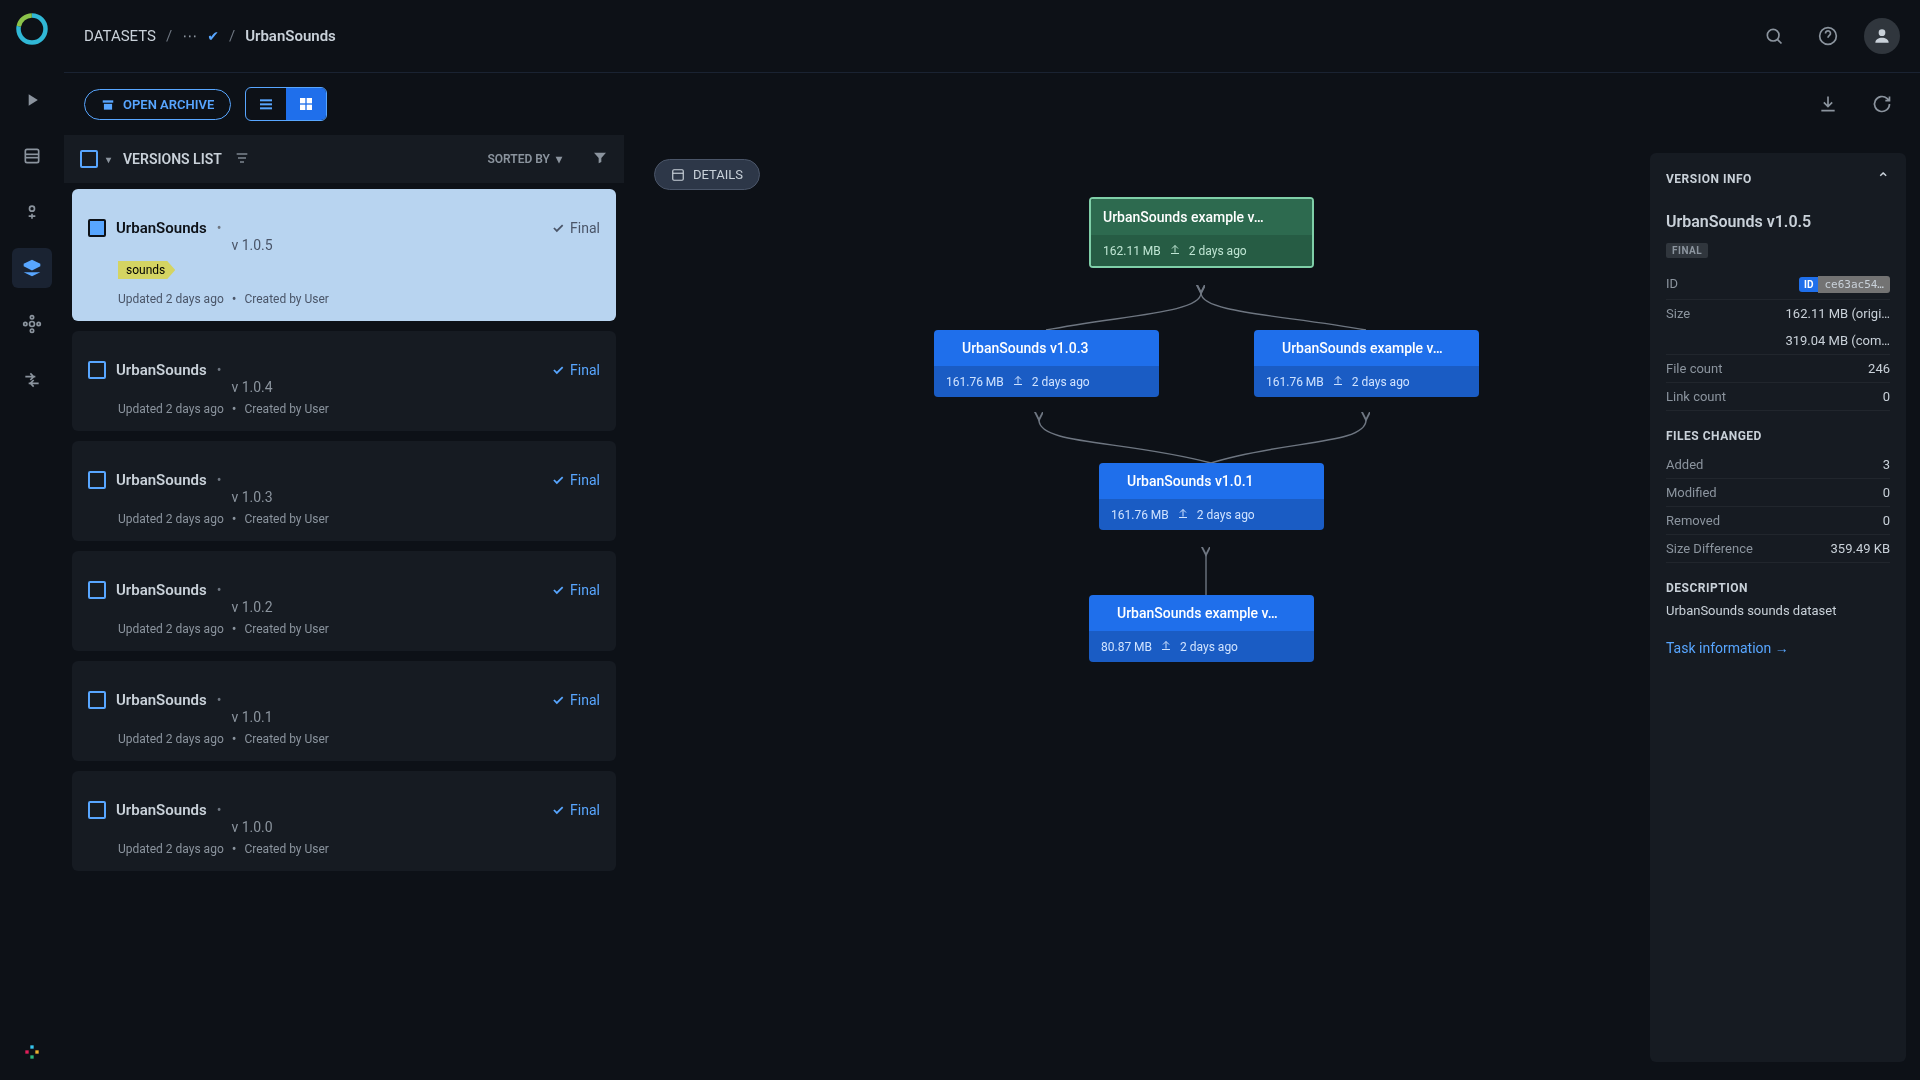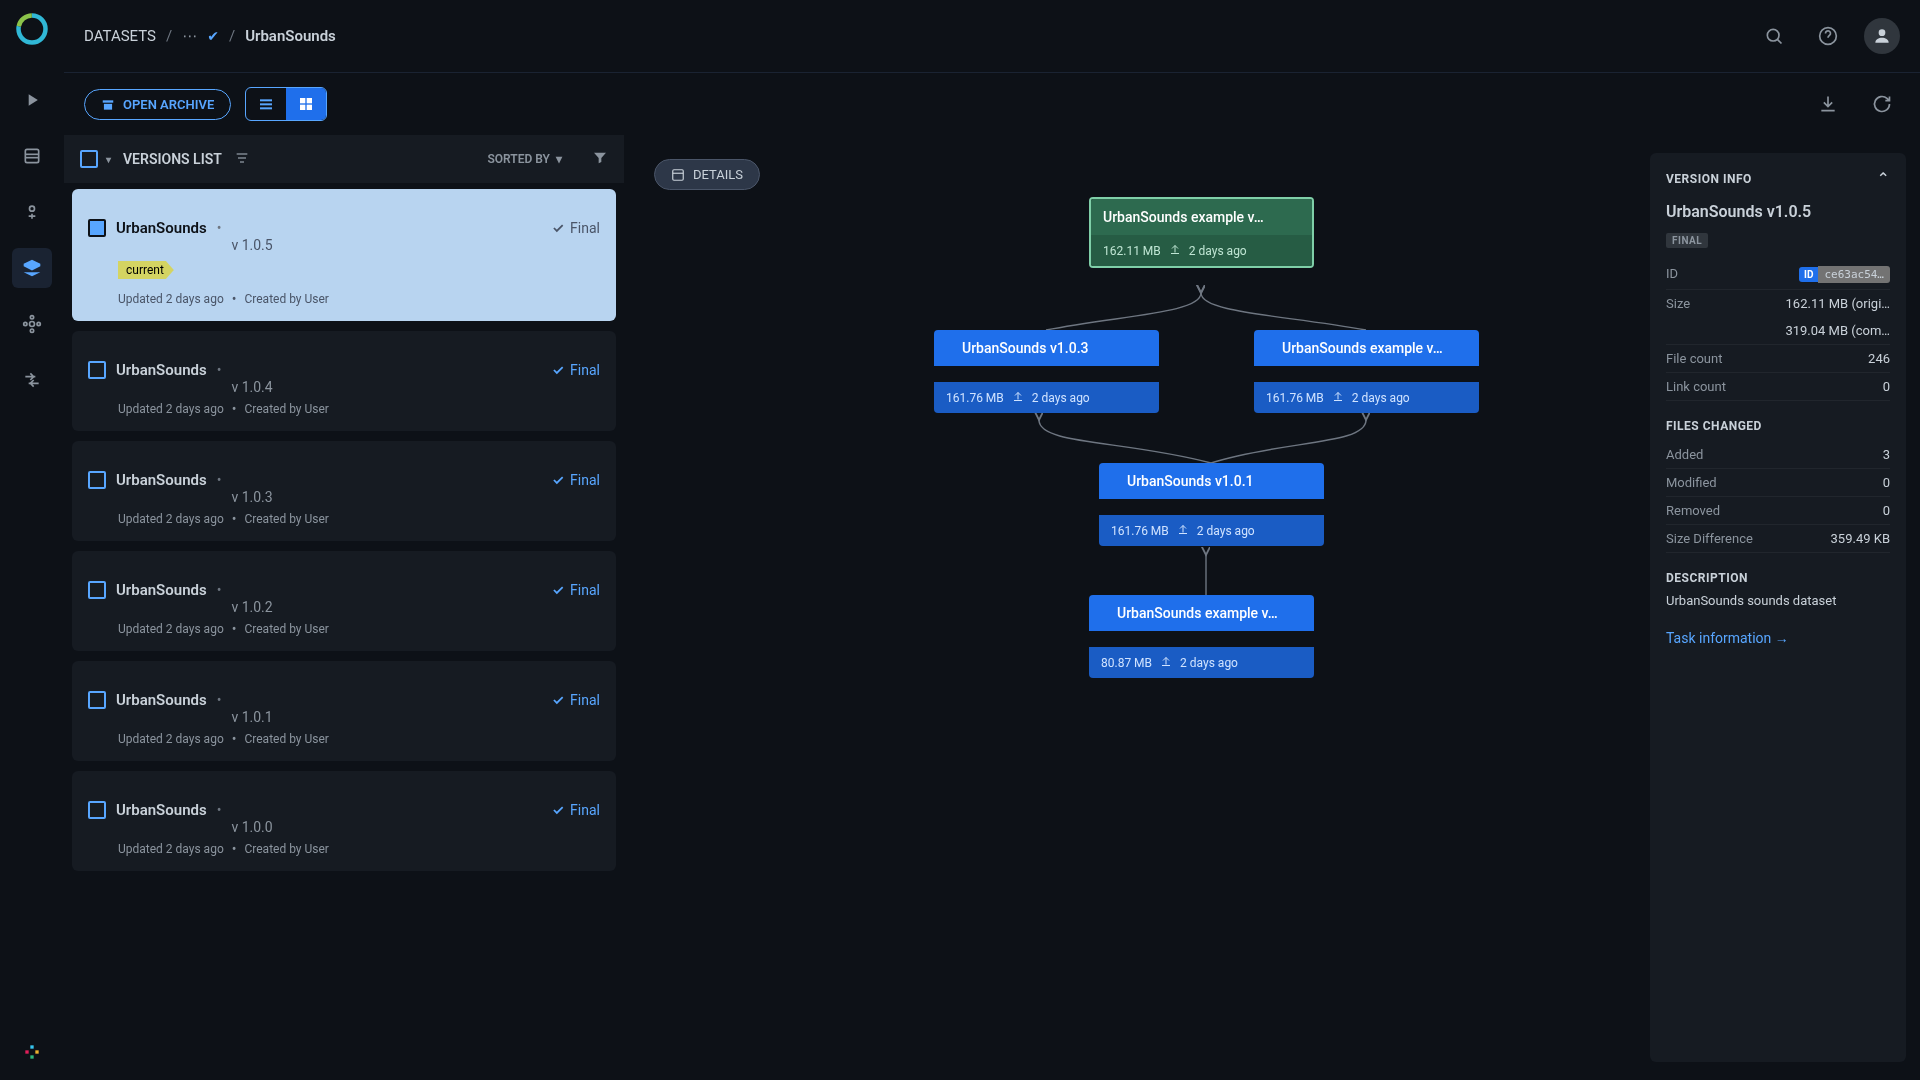--- a/index.html
+++ b/index.html
@@ -45,26 +45,26 @@
 .version-card.selected .status { color: #4a5568; }
 .vc-badge { display: inline-flex; background: #d4d462; color: #000; font-size: 12px; padding: 2px 10px 2px 8px; margin: 8px 0 6px 30px; position: relative; clip-path: polygon(0 0, calc(100% - 8px) 0, 100% 50%, calc(100% - 8px) 100%, 0 100%); }
 .vc-row2 { display: flex; align-items: center; gap: 8px; font-size: 12px; color: #8b949e; margin-top: 6px; margin-left: 30px; }
 .version-card.selected .vc-row2 { color: #4a5568; }
 .vc-row2 .dot { font-size: 14px; }
 .graph-area { flex: 1; position: relative; background: #0d1117; }
 .details-chip { position: absolute; top: 24px; left: 30px; background: #2d3748; border: 1px solid #4a5568; color: #c9d1d9; padding: 7px 16px; border-radius: 16px; font-size: 13px; display: flex; align-items: center; gap: 8px; cursor: pointer; }
 svg.graph { position: absolute; top: 0; left: 0; width: 100%; height: 100%; }
 .node { position: absolute; border-radius: 4px; overflow: hidden; width: 225px; cursor: pointer; }
 .node-blue .n-head { background: #1f6feb; color: #fff; padding: 10px 28px; font-size: 14px; font-weight: 500; white-space: nowrap; overflow: hidden; text-overflow: ellipsis; }
-.node-blue .n-foot { background: #1a5cc4; color: #d0e3ff; padding: 8px 12px; font-size: 12px; display: flex; align-items: center; gap: 8px; margin-top: 16px; }
+.node-blue .n-foot { background: #1a5cc4; color: #d0e3ff; padding: 8px 12px; font-size: 12px; display: flex; align-items: center; gap: 8px; }
 .node-green { border: 2px solid #7fcfa8; }
 .node-green .n-head { background: #2d6a4f; color: #fff; padding: 10px 12px; font-size: 14px; font-weight: 500; white-space: nowrap; overflow: hidden; text-overflow: ellipsis; }
 .node-green .n-foot { background: #265c44; color: #bfe5d3; padding: 8px 12px; font-size: 12px; display: flex; align-items: center; gap: 8px; }
 .info-panel { width: 256px; background: #161b22; margin: 18px 14px 18px 0; border-radius: 6px; padding: 16px; overflow-y: auto; position: absolute; right: 0; top: 0; bottom: 0; }
-.info-head { display: flex; justify-content: space-between; align-items: center; margin-bottom: 14px; }
+.info-head { display: flex; justify-content: space-between; align-items: center; margin-bottom: 24px; }
 .info-head h4 { font-size: 12px; font-weight: 700; letter-spacing: 0.5px; }
 .info-title { font-size: 16px; font-weight: 600; margin-bottom: 8px; }
 .final-badge { display: inline-block; background: #30363d; color: #8b949e; font-size: 10px; font-weight: 700; padding: 2px 6px; border-radius: 2px; letter-spacing: 0.5px; margin-bottom: 12px; }
 .info-row { display: flex; justify-content: space-between; font-size: 13px; padding: 6px 0; border-bottom: 1px solid #21262d; }
 .info-row .label { color: #8b949e; }
 .info-row .value { color: #c9d1d9; white-space: nowrap; overflow: hidden; text-overflow: ellipsis; max-width: 130px; }
 .id-badge { display: flex; align-items: center; gap: 0; }
 .id-badge .id-tag { background: #1f6feb; color: #fff; font-size: 10px; font-weight: 700; padding: 2px 5px; border-radius: 3px 0 0 3px; }
 .id-badge .id-val { background: #737373; color: #c9d1d9; font-family: monospace; font-size: 11px; padding: 2px 6px; border-radius: 0 3px 3px 0; max-width: 80px; overflow: hidden; text-overflow: ellipsis; }
 .section-head { font-size: 12px; font-weight: 700; letter-spacing: 0.5px; margin: 18px 0 8px; color: #c9d1d9; }
@@ -226,21 +226,21 @@
       </div>
       <div class="versions-list" id="vlist">
           <div class="version-card selected"><div class="vc-row1">
               <div class="cb"></div>
               <span class="name">UrbanSounds</span>
               <span class="dot">•</span>
               <span class="ver">v 1.0.5</span>
               <span class="status"><svg width="14" height="14" viewBox="0 0 24 24" fill="none" stroke="#4a5568" stroke-width="3">
                   <path d="M5 12l5 5L20 7"></path>
                 </svg> Final</span>
-            </div><div class="vc-badge">current</div><div class="vc-row2">
+            </div><div class="vc-badge">sounds</div><div class="vc-row2">
               <span>Updated 2 days ago</span>
               <span class="dot">•</span>
               <span>Created by User</span>
             </div></div>
           <div class="version-card">
             <div class="vc-row1">
               <div class="cb"></div>
               <span class="name">UrbanSounds</span>
               <span class="dot">•</span>
               <span class="ver">v 1.0.4</span>

